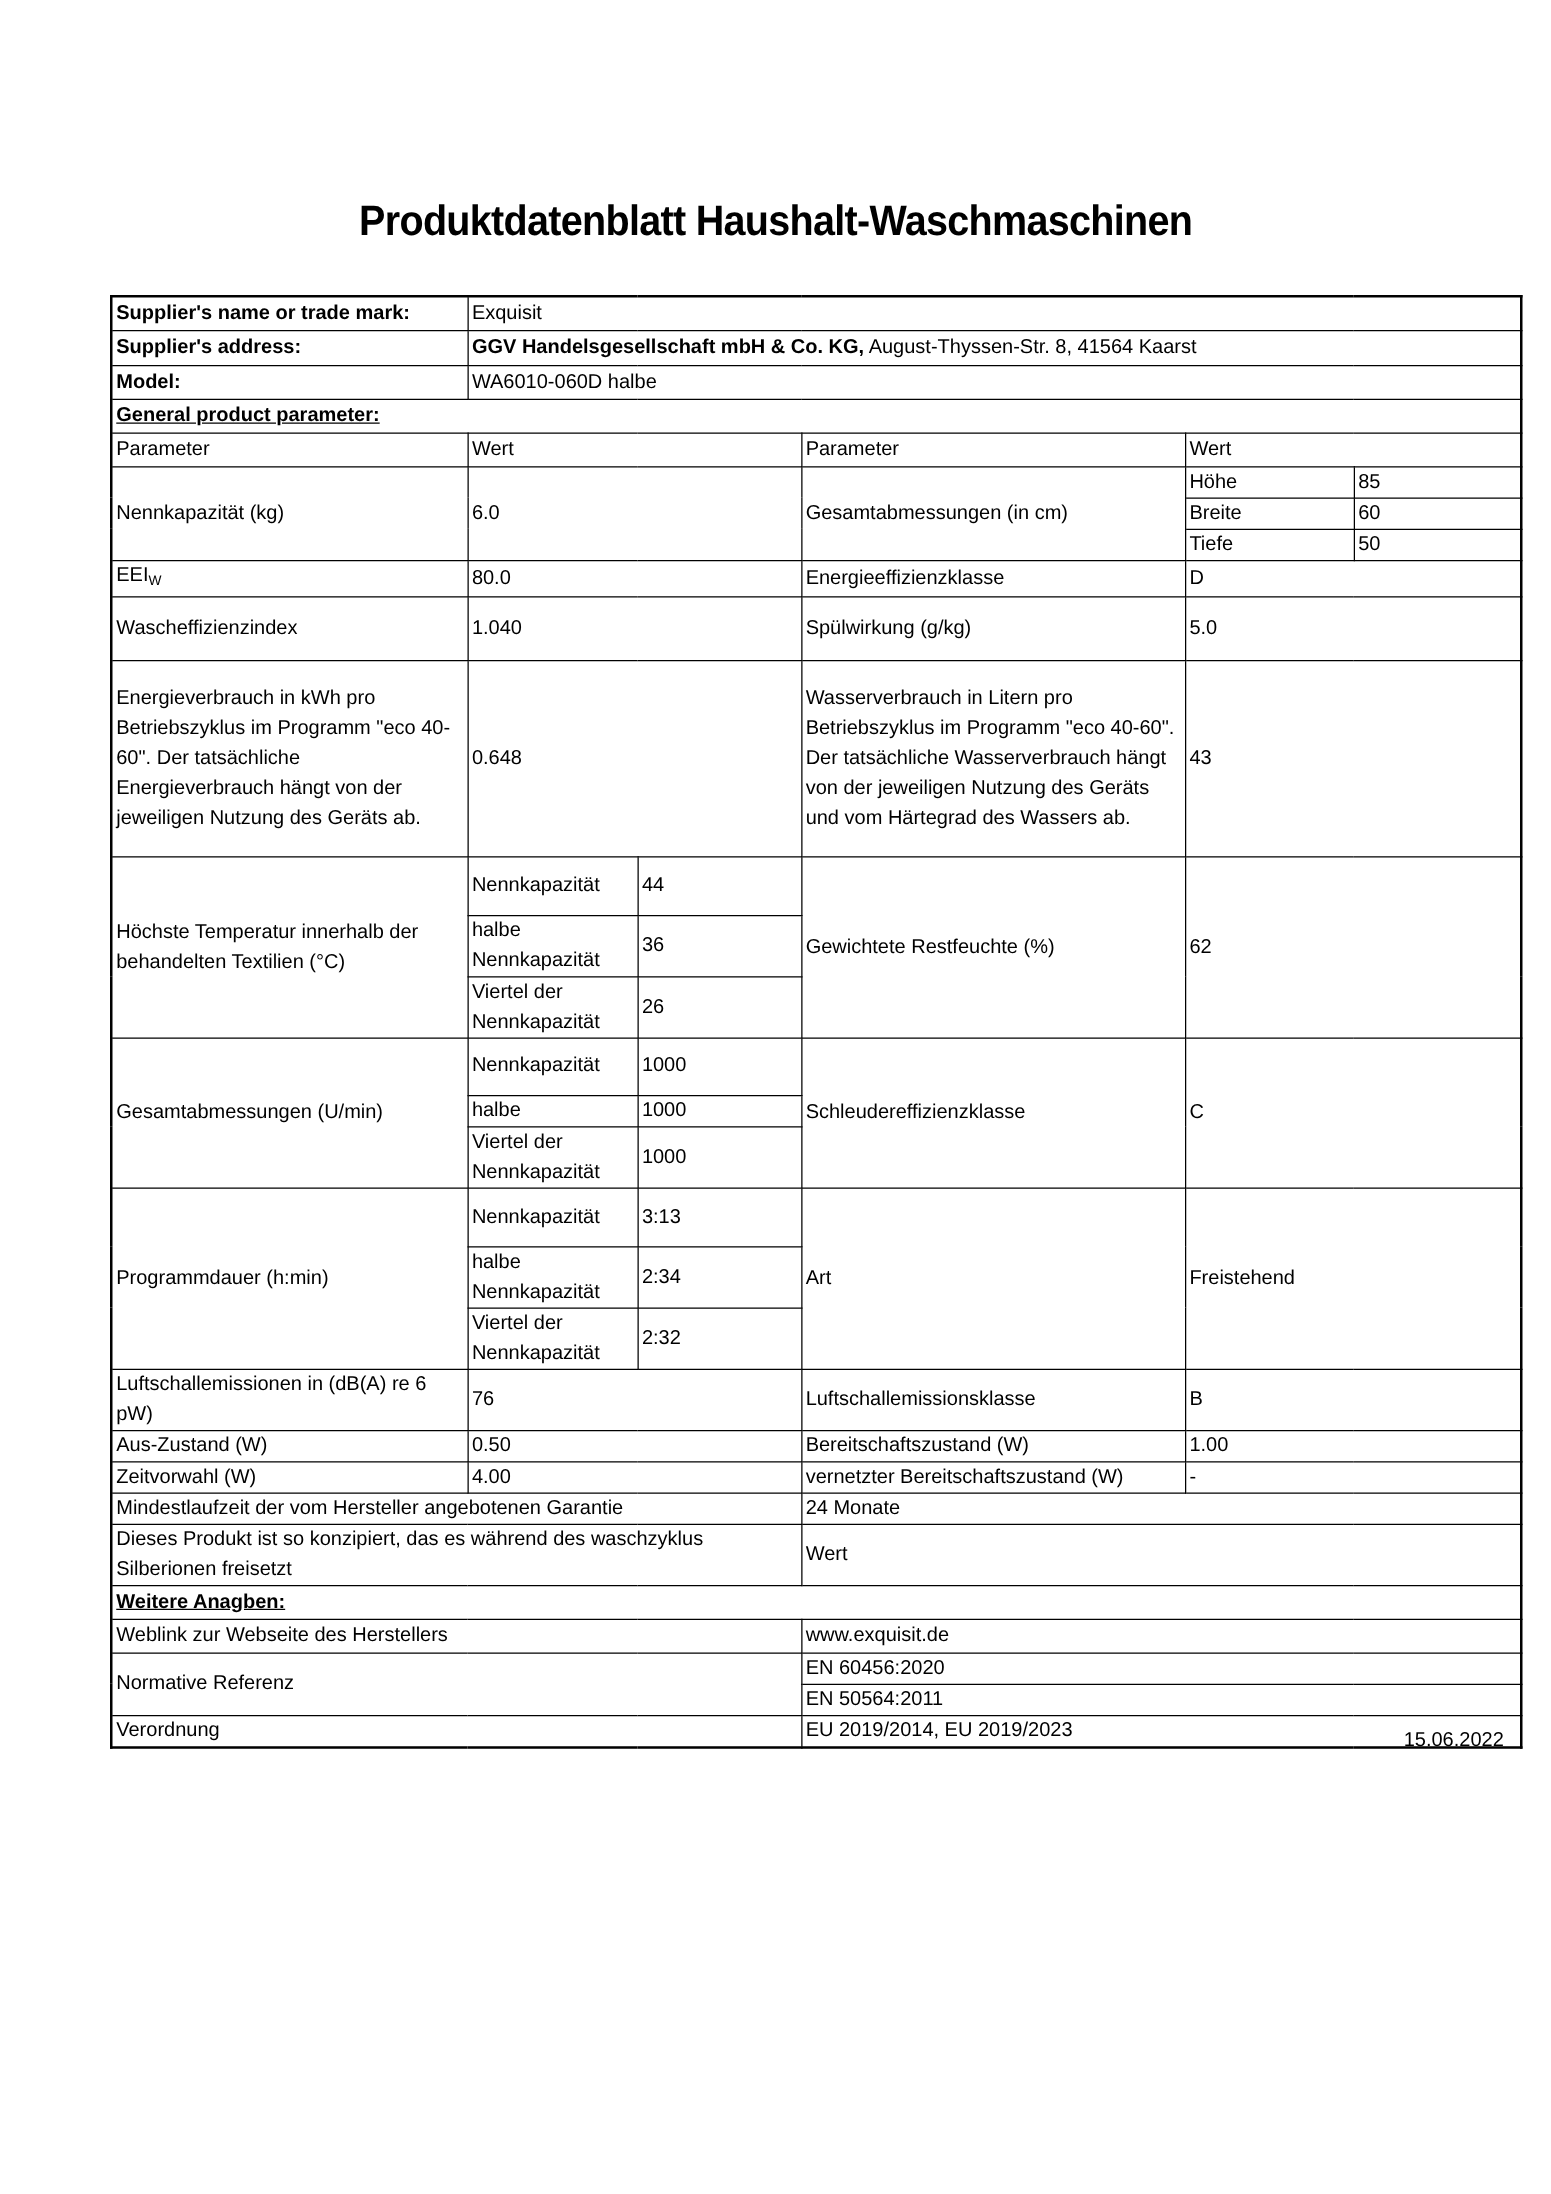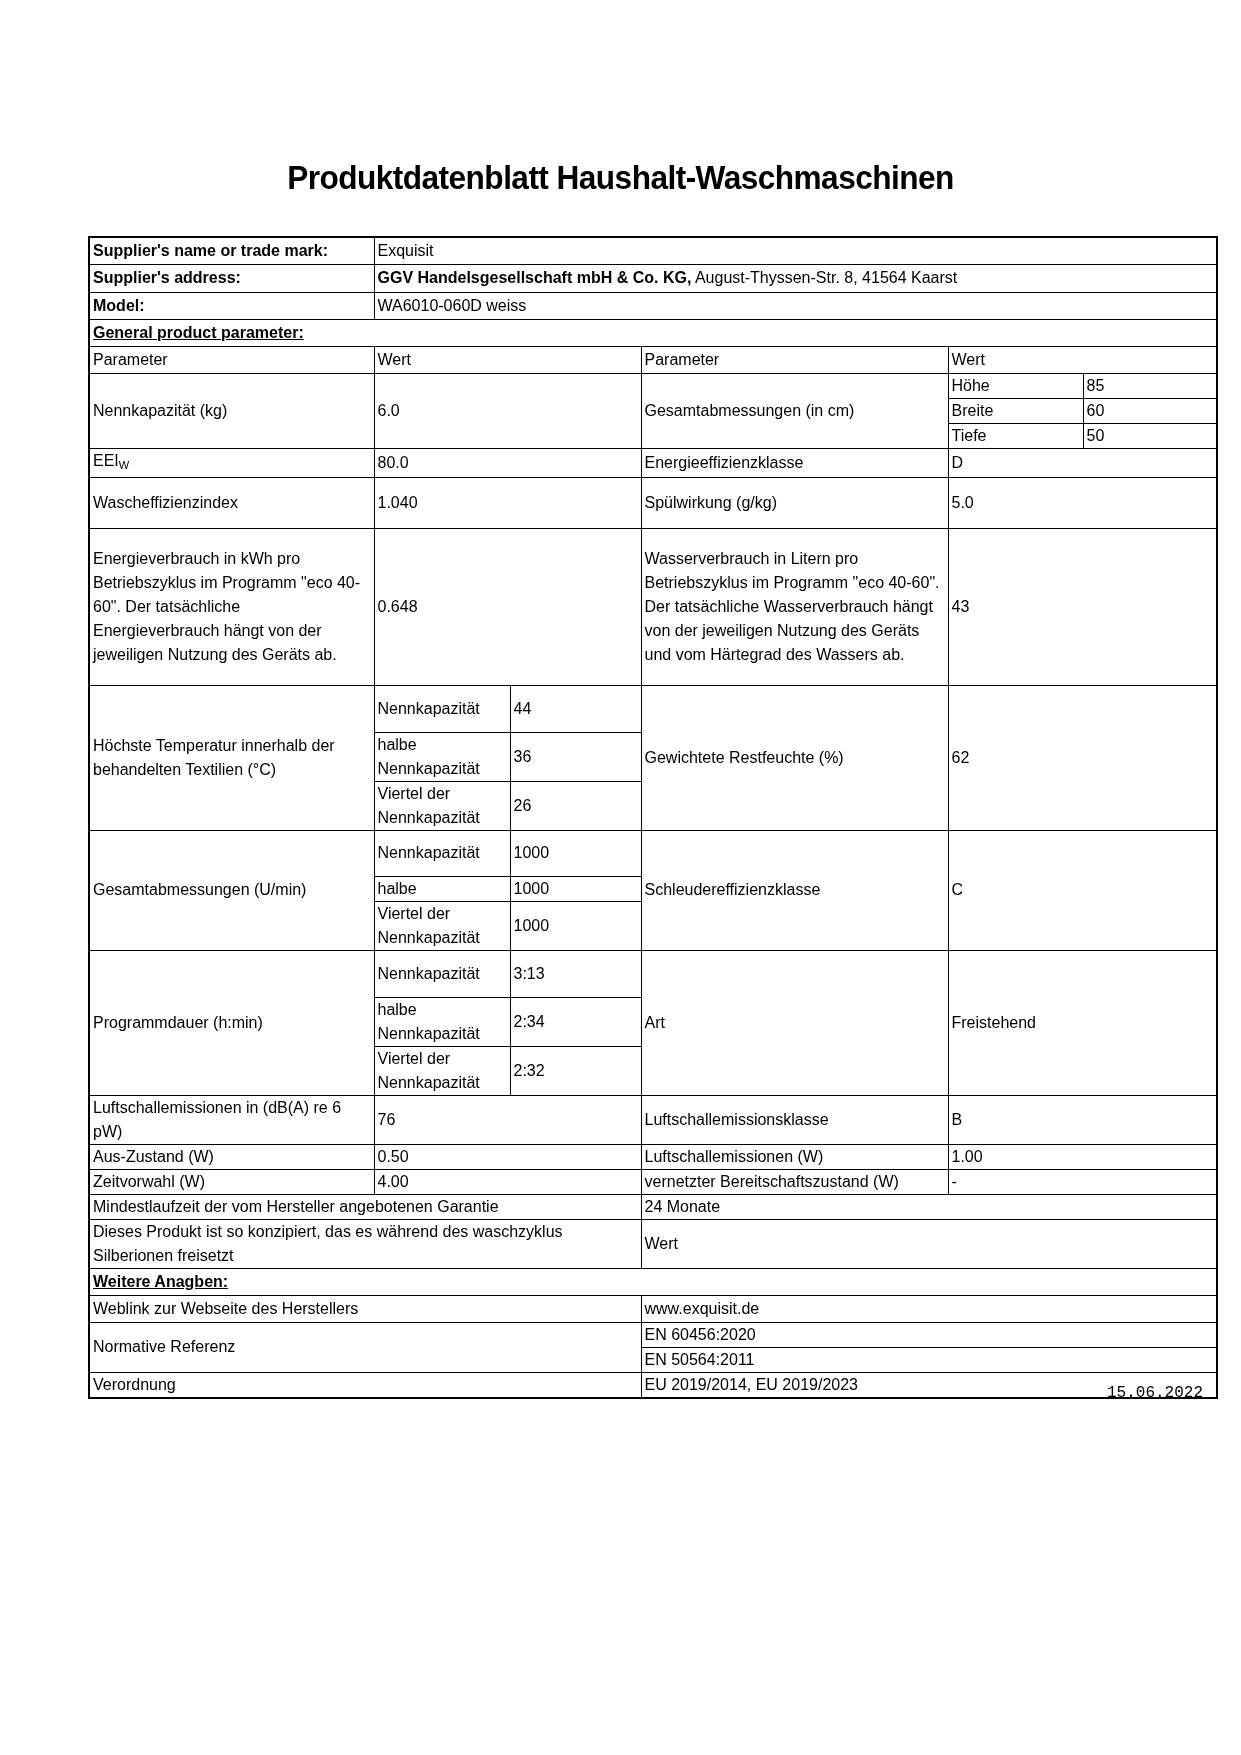--- a/index.html
+++ b/index.html
@@ -49,21 +49,20 @@
     td.c { }
     td.sec { font-weight: bold; text-decoration: underline; }
     .sub { font-size: 11px; vertical-align: -3px; }
     .date {
       position: absolute;
       left: 1100px;
       top: 1384px;
       width: 103px;
       text-align: right;
       font-size: 16px;
-      font-family: Liberation Mono, monospace;
     }
   </style>
 </head>
 <body>
 
 <div class="title">Produktdatenblatt Haushalt-Waschmaschinen</div>
 
 <table class="sheet">
   <colgroup>
     <col style="width:285px">
@@ -78,21 +77,21 @@
       <tr style="height:27px">
     <td class="b">Supplier's name or trade mark:</td>
     <td colspan="5">Exquisit</td>
   </tr>
   <tr style="height:28px">
     <td class="b">Supplier's address:</td>
     <td colspan="5"><b>GGV Handelsgesellschaft mbH &amp; Co. KG,</b><span> August-Thyssen-Str. 8, 41564 Kaarst</span></td>
   </tr>
   <tr style="height:27px">
     <td class="b">Model:</td>
-    <td colspan="5">WA6010-060D weiss</td>
+    <td colspan="5">WA6010-060D halbe</td>
   </tr>
   <tr style="height:27px">
     <td colspan="6" class="sec">General product parameter:</td>
   </tr>
 
   <tr style="height:27px">
     <td>Parameter</td>
     <td colspan="2">Wert</td>
     <td>Parameter</td>
     <td colspan="2">Wert</td>
@@ -186,21 +185,21 @@
   <tr style="height:49px">
     <td>Luftschallemissionen in (dB(A) re 6 pW)</td>
     <td colspan="2" class="c">76</td>
     <td>Luftschallemissionsklasse</td>
     <td colspan="2" class="c">B</td>
   </tr>
 
   <tr style="height:24px">
     <td>Aus-Zustand (W)</td>
     <td colspan="2" class="c">0.50</td>
-    <td>Luftschallemissionen (W)</td>
+    <td>Bereitschaftszustand (W)</td>
     <td colspan="2" class="c">1.00</td>
   </tr>
 
   <tr style="height:25px">
     <td>Zeitvorwahl (W)</td>
     <td colspan="2" class="c">4.00</td>
     <td>vernetzter Bereitschaftszustand (W)</td>
     <td colspan="2" class="c">-</td>
   </tr>
 

